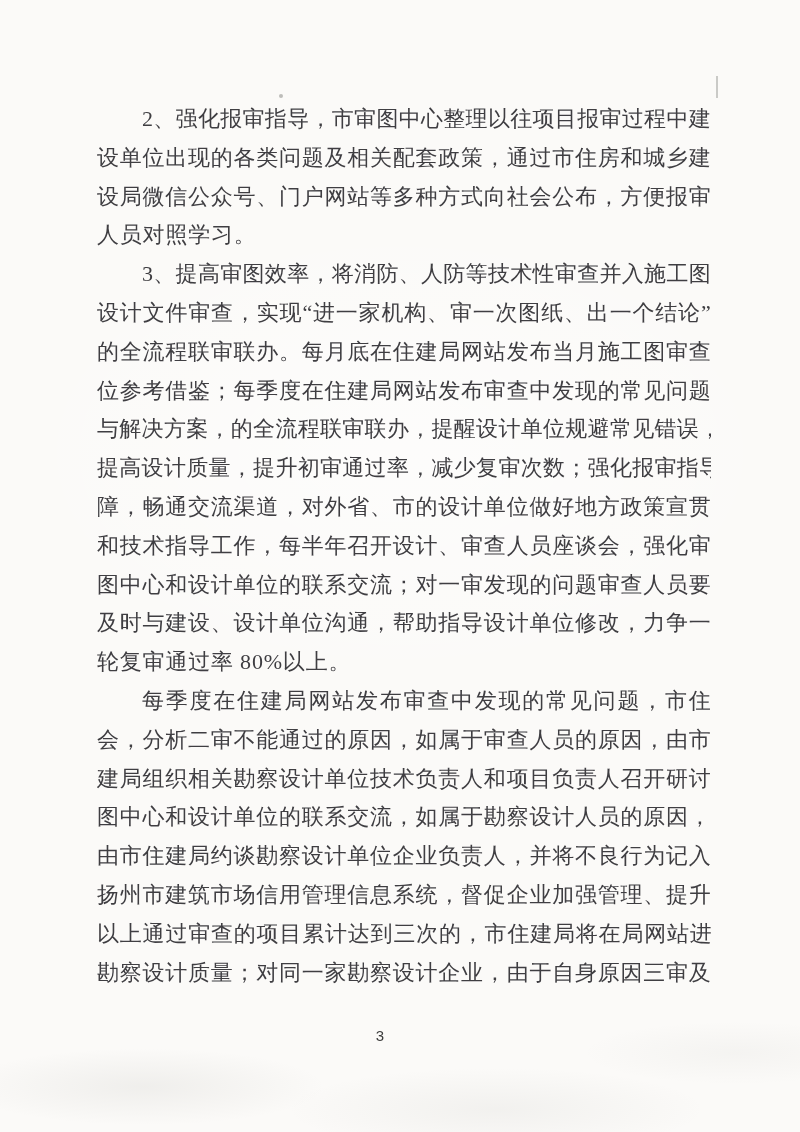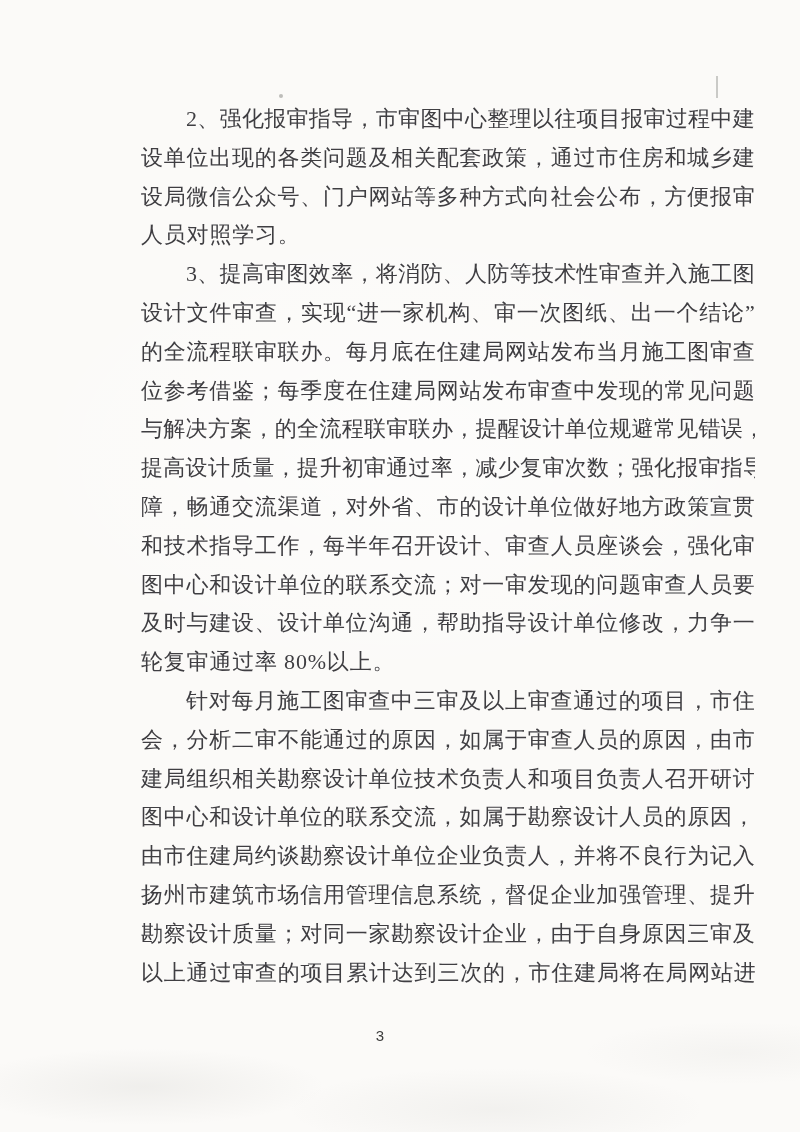--- a/index.html
+++ b/index.html
@@ -29,21 +29,20 @@
         radial-gradient(ellipse 220px 45px at 92% 93%, rgba(120,120,112,0.05), transparent 70%),
         radial-gradient(ellipse 500px 300px at 50% 40%, rgba(255,255,255,0.5), transparent 80%);
     }
     .text-block {
       position: absolute;
       left: 97px;
       top: 100px;
       width: 614px;
       color: var(--ink, #3f3e42);
       font-size: 22px;
-      margin-left: 44px;
     }
     .line {
       height: 38.8px;
       line-height: 38.8px;
       text-align: justify;
       text-align-last: justify;
       overflow: hidden;
       white-space: nowrap;
       letter-spacing: 0.3px;
     }
@@ -97,25 +96,25 @@
       <div class="line">设计文件审查，实现“进一家机构、审一次图纸、出一个结论”</div>
       <div class="line">的全流程联审联办。每月底在住建局网站发布当月施工图审查</div>
       <div class="line">位参考借鉴；每季度在住建局网站发布审查中发现的常见问题</div>
       <div class="line">与解决方案，的全流程联审联办，提醒设计单位规避常见错误，</div>
       <div class="line">提高设计质量，提升初审通过率，减少复审次数；强化报审指导</div>
       <div class="line">障，畅通交流渠道，对外省、市的设计单位做好地方政策宣贯</div>
       <div class="line">和技术指导工作，每半年召开设计、审查人员座谈会，强化审</div>
       <div class="line">图中心和设计单位的联系交流；对一审发现的问题审查人员要</div>
       <div class="line">及时与建设、设计单位沟通，帮助指导设计单位修改，力争一</div>
       <div class="line last">轮复审通过率 80%以上。</div>
-      <div class="line first">针对每月施工图审查中三审及以上审查通过的项目，市住</div>
+      <div class="line first">每季度在住建局网站发布审查中发现的常见问题，市住</div>
       <div class="line">会，分析二审不能通过的原因，如属于审查人员的原因，由市</div>
       <div class="line">建局组织相关勘察设计单位技术负责人和项目负责人召开研讨</div>
       <div class="line">图中心和设计单位的联系交流，如属于勘察设计人员的原因，</div>
       <div class="line">由市住建局约谈勘察设计单位企业负责人，并将不良行为记入</div>
       <div class="line">扬州市建筑市场信用管理信息系统，督促企业加强管理、提升</div>
+      <div class="line last">以上通过审查的项目累计达到三次的，市住建局将在局网站进</div>
       <div class="line">勘察设计质量；对同一家勘察设计企业，由于自身原因三审及</div>
-      <div class="line last">以上通过审查的项目累计达到三次的，市住建局将在局网站进</div>
     </div>
   <div class="page-number">3</div>
   <div class="speck-dot"></div>
   <div class="speck-edge"></div>
 </div>
 
 </body></html>

